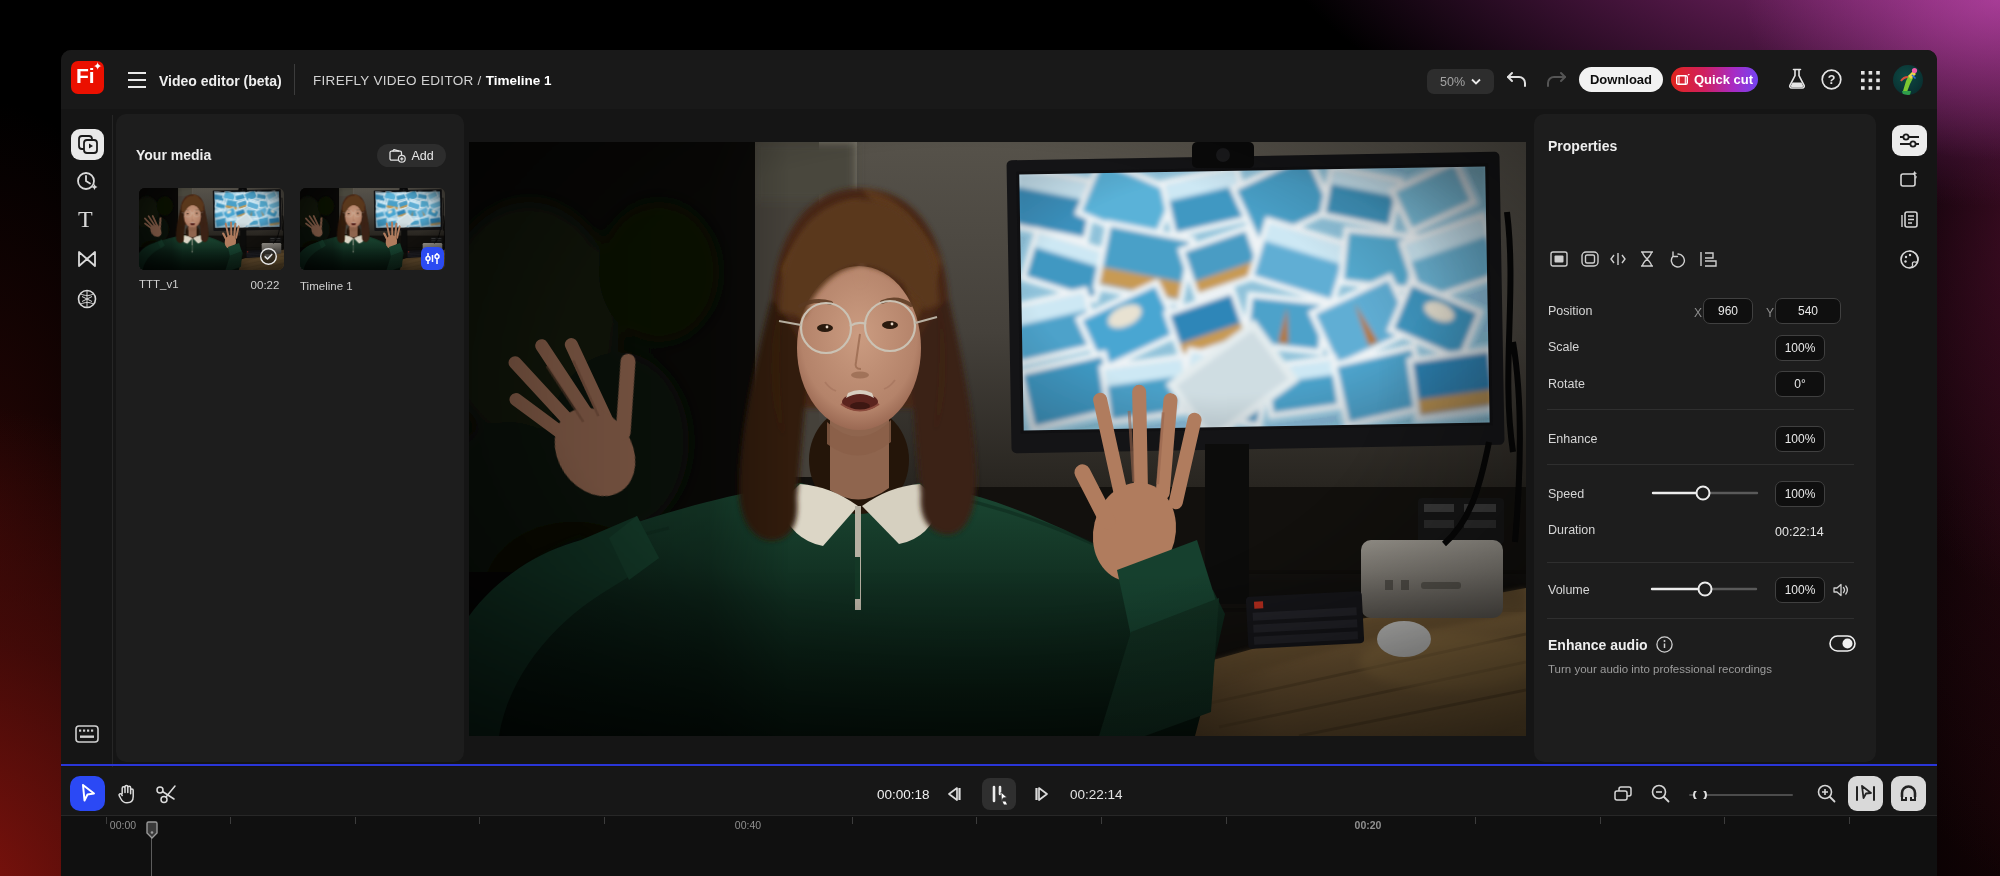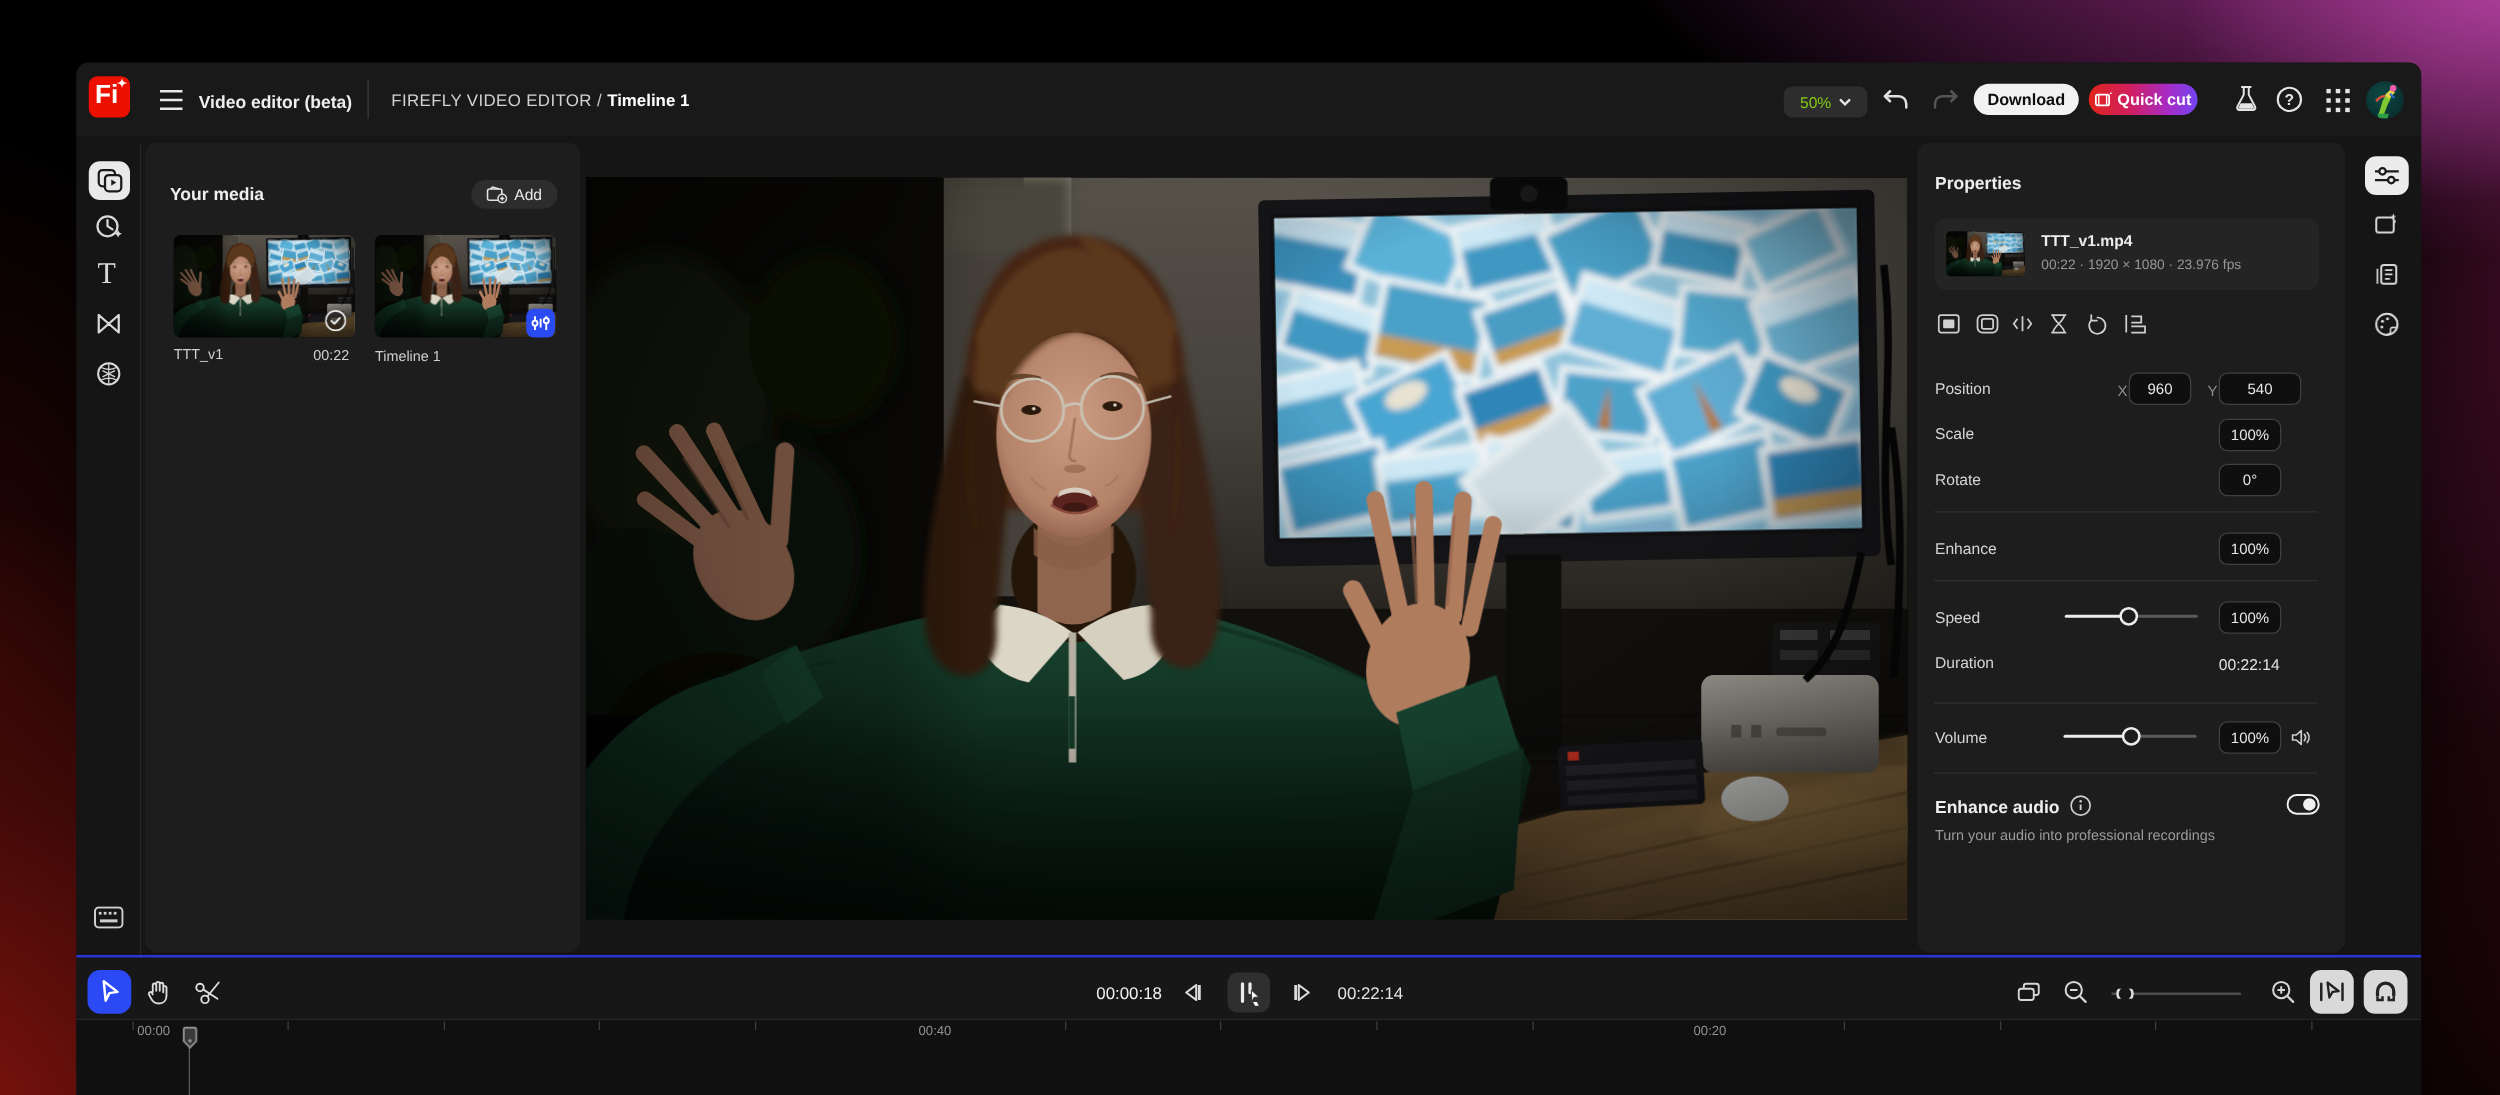--- a/index.html
+++ b/index.html
@@ -54,21 +54,21 @@
   </div>
   <svg class="abs" style="left:66px;top:21px" width="20" height="18" viewBox="0 0 20 18">
         <g stroke="#e8e8e8" stroke-width="2">
           <path d="M1 2h18M1 9h18M1 16h18"></path>
         </g>
       </svg>
   <div class="abs txt" style="left:98px;top:23px;font-size:14px;font-weight:600;">Video editor (beta)</div>
   <div class="abs" style="left:233px;top:14px;width:1px;height:31px;background:#3c3c3c;"></div>
   <div class="abs" style="left:252px;top:23px;font-size:13.5px;color:#d2d2d2;letter-spacing:.3px;">FIREFLY VIDEO EDITOR <span style="color:#c8c8c8;">/</span> <span style="color:#fff;font-weight:bold;letter-spacing:0;">Timeline 1</span></div>
   <div class="pill" style="left:1366px;top:19px;width:67px;height:25px;background:#2d2d2d;border-radius:7px;">
-    <span style="color:#84cc16;font-size:12.5px;">50%</span>
+    <span style="color:#a3a3a3;font-size:12.5px;">50%</span>
     <svg width="10" height="7" viewBox="0 0 10 7" style="margin-left:6px;">
           <path d="M1 1.5l4 4 4-4" stroke="#e8e8e8" stroke-width="1.8" fill="none"></path>
         </svg>
   </div>
   <svg class="abs" style="left:1445px;top:20px" width="22" height="20" viewBox="0 0 22 20">
         <path d="M6 3L2 7l4 4" stroke="#e0e0e0" stroke-width="2" fill="none" stroke-linecap="round" stroke-linejoin="round"></path>
         <path d="M2 7h11a6 6 0 0 1 6 6v3" stroke="#e0e0e0" stroke-width="2" fill="none" stroke-linecap="round"></path>
       </svg>
   <svg class="abs" style="left:1484px;top:20px" width="22" height="20" viewBox="0 0 22 20">
         <g transform="scale(-1,1) translate(-22,0)">
@@ -487,29 +487,20 @@
 </g>
 <rect x="0" y="430" width="1057" height="164" fill="url(#botshade)"></rect>
 <rect width="1057" height="594" fill="url(#vig)"></rect>
 <rect x="0" y="0" width="320" height="594" fill="url(#leftdark)"></rect>
 </symbol>
 </defs>
 <use href="#scene" width="1057" height="594"></use>
 </svg>
 <div id="props">
   <div class="abs txt" style="left:14px;top:24px;font-size:14px;font-weight:bold;">Properties</div>
-  <div class="abs" style="left:14px;top:61px;width:307px;height:57px;background:#242424;border-radius:8px;">
-    <div class="abs" style="left:9px;top:10px;width:63px;height:36px;border-radius:4px;overflow:hidden;background:#111;">
-      <svg width="63" height="36" viewBox="0 0 63 36">
-            <use href="#scene" width="63" height="36"></use>
-          </svg>
-    </div>
-    <div class="abs" style="left:85px;top:11px;color:#ededed;font-size:12.5px;font-weight:600;">TTT_v1.mp4</div>
-    <div class="abs" style="left:85px;top:31px;color:#979797;font-size:11px;">00:22 · 1920 × 1080 · 23.976 fps</div>
-  </div>
 
   <svg class="abs" style="left:16px;top:135px" width="190" height="20" viewBox="0 0 190 20">
     <g fill="none" stroke="#cfcfcf" stroke-width="1.4">
       <rect x="1" y="3" width="16" height="14" rx="2"></rect>
           <rect x="4.5" y="6.5" width="9" height="7" rx="1" fill="#cfcfcf" stroke="none"></rect>
       <rect x="32" y="3" width="16" height="14" rx="4"></rect>
           <rect x="35.5" y="6" width="9" height="8" rx="1.5"></rect>
       <path d="M68 4v12M64 6l-3 4 3 4M72 6l3 4-3 4"></path>
       <path d="M91 3h12M91 17h12M92.5 3c0 5 9 9 9 14M101.5 3c0 5-9 9-9 14"></path>
       <path d="M128 5a6.5 6.5 0 1 1-5 2.2M123 3v4.5h4.5" stroke-linecap="round"></path>
@@ -662,21 +653,21 @@
   <div class="tick" style="left:791px;"></div>
       <div class="tick" style="left:915px;"></div>
       <div class="tick" style="left:1040px;"></div>
       <div class="tick" style="left:1165px;"></div>
   <div class="tick" style="left:1414px;"></div>
       <div class="tick" style="left:1539px;"></div>
       <div class="tick" style="left:1663px;"></div>
       <div class="tick" style="left:1788px;"></div>
   <div class="rlab" style="left:62px;">00:00</div>
   <div class="rlab" style="left:687px;">00:40</div>
-  <div class="rlab" style="left:1307px;">00:20</div>
+  <div class="rlab" style="left:1307px;font-weight:bold;">00:20</div>
   <div class="abs" style="left:90px;top:22px;width:1px;height:39px;background:#5c5c5c;"></div>
   <svg class="abs" style="left:84px;top:5px" width="14" height="18" viewBox="0 0 14 18">
         <path d="M2 2.5A1.5 1.5 0 0 1 3.5 1h7A1.5 1.5 0 0 1 12 2.5V12l-5 5-5-5z" fill="#3a3a3a" stroke="#9a9a9a" stroke-width="1.4"></path>
         <circle cx="7" cy="11.5" r="1.3" fill="#9a9a9a"></circle>
       </svg>
 </div>
 </div>
 
 
 </body></html>

